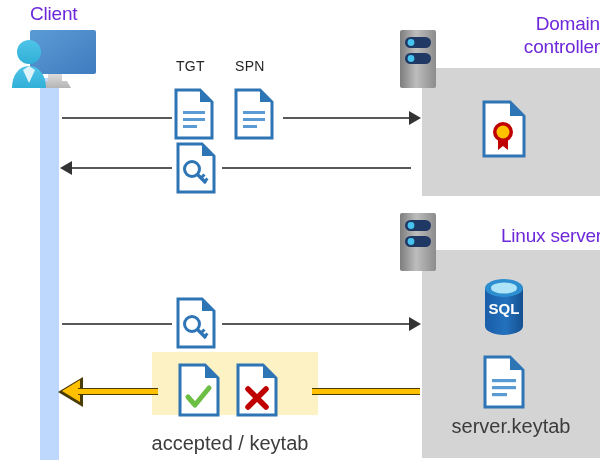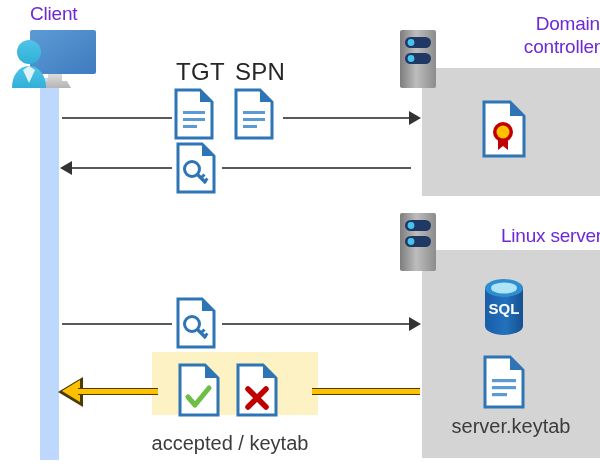--- a/index.html
+++ b/index.html
@@ -69,21 +69,21 @@
   }
   .arrow-left-big-outline {
     width: 0; height: 0;
     border-top: 15px solid transparent;
     border-bottom: 15px solid transparent;
     border-right: 25px solid #4a3c05;
   }
 
   
   .icon-label {
-    font-size: 24px;
+    font-size: 14px;
     color: #262626;
     letter-spacing: 0.3px;
   }
   #tgt-label { left: 176px; top: 58px; }
   #spn-label { left: 235px; top: 58px; }
   #keytab-label {
     left: 422px; top: 415px; width: 178px;
     text-align: center; font-size: 20px; color: #3c3c3c;
   }
   #verdict-label {

